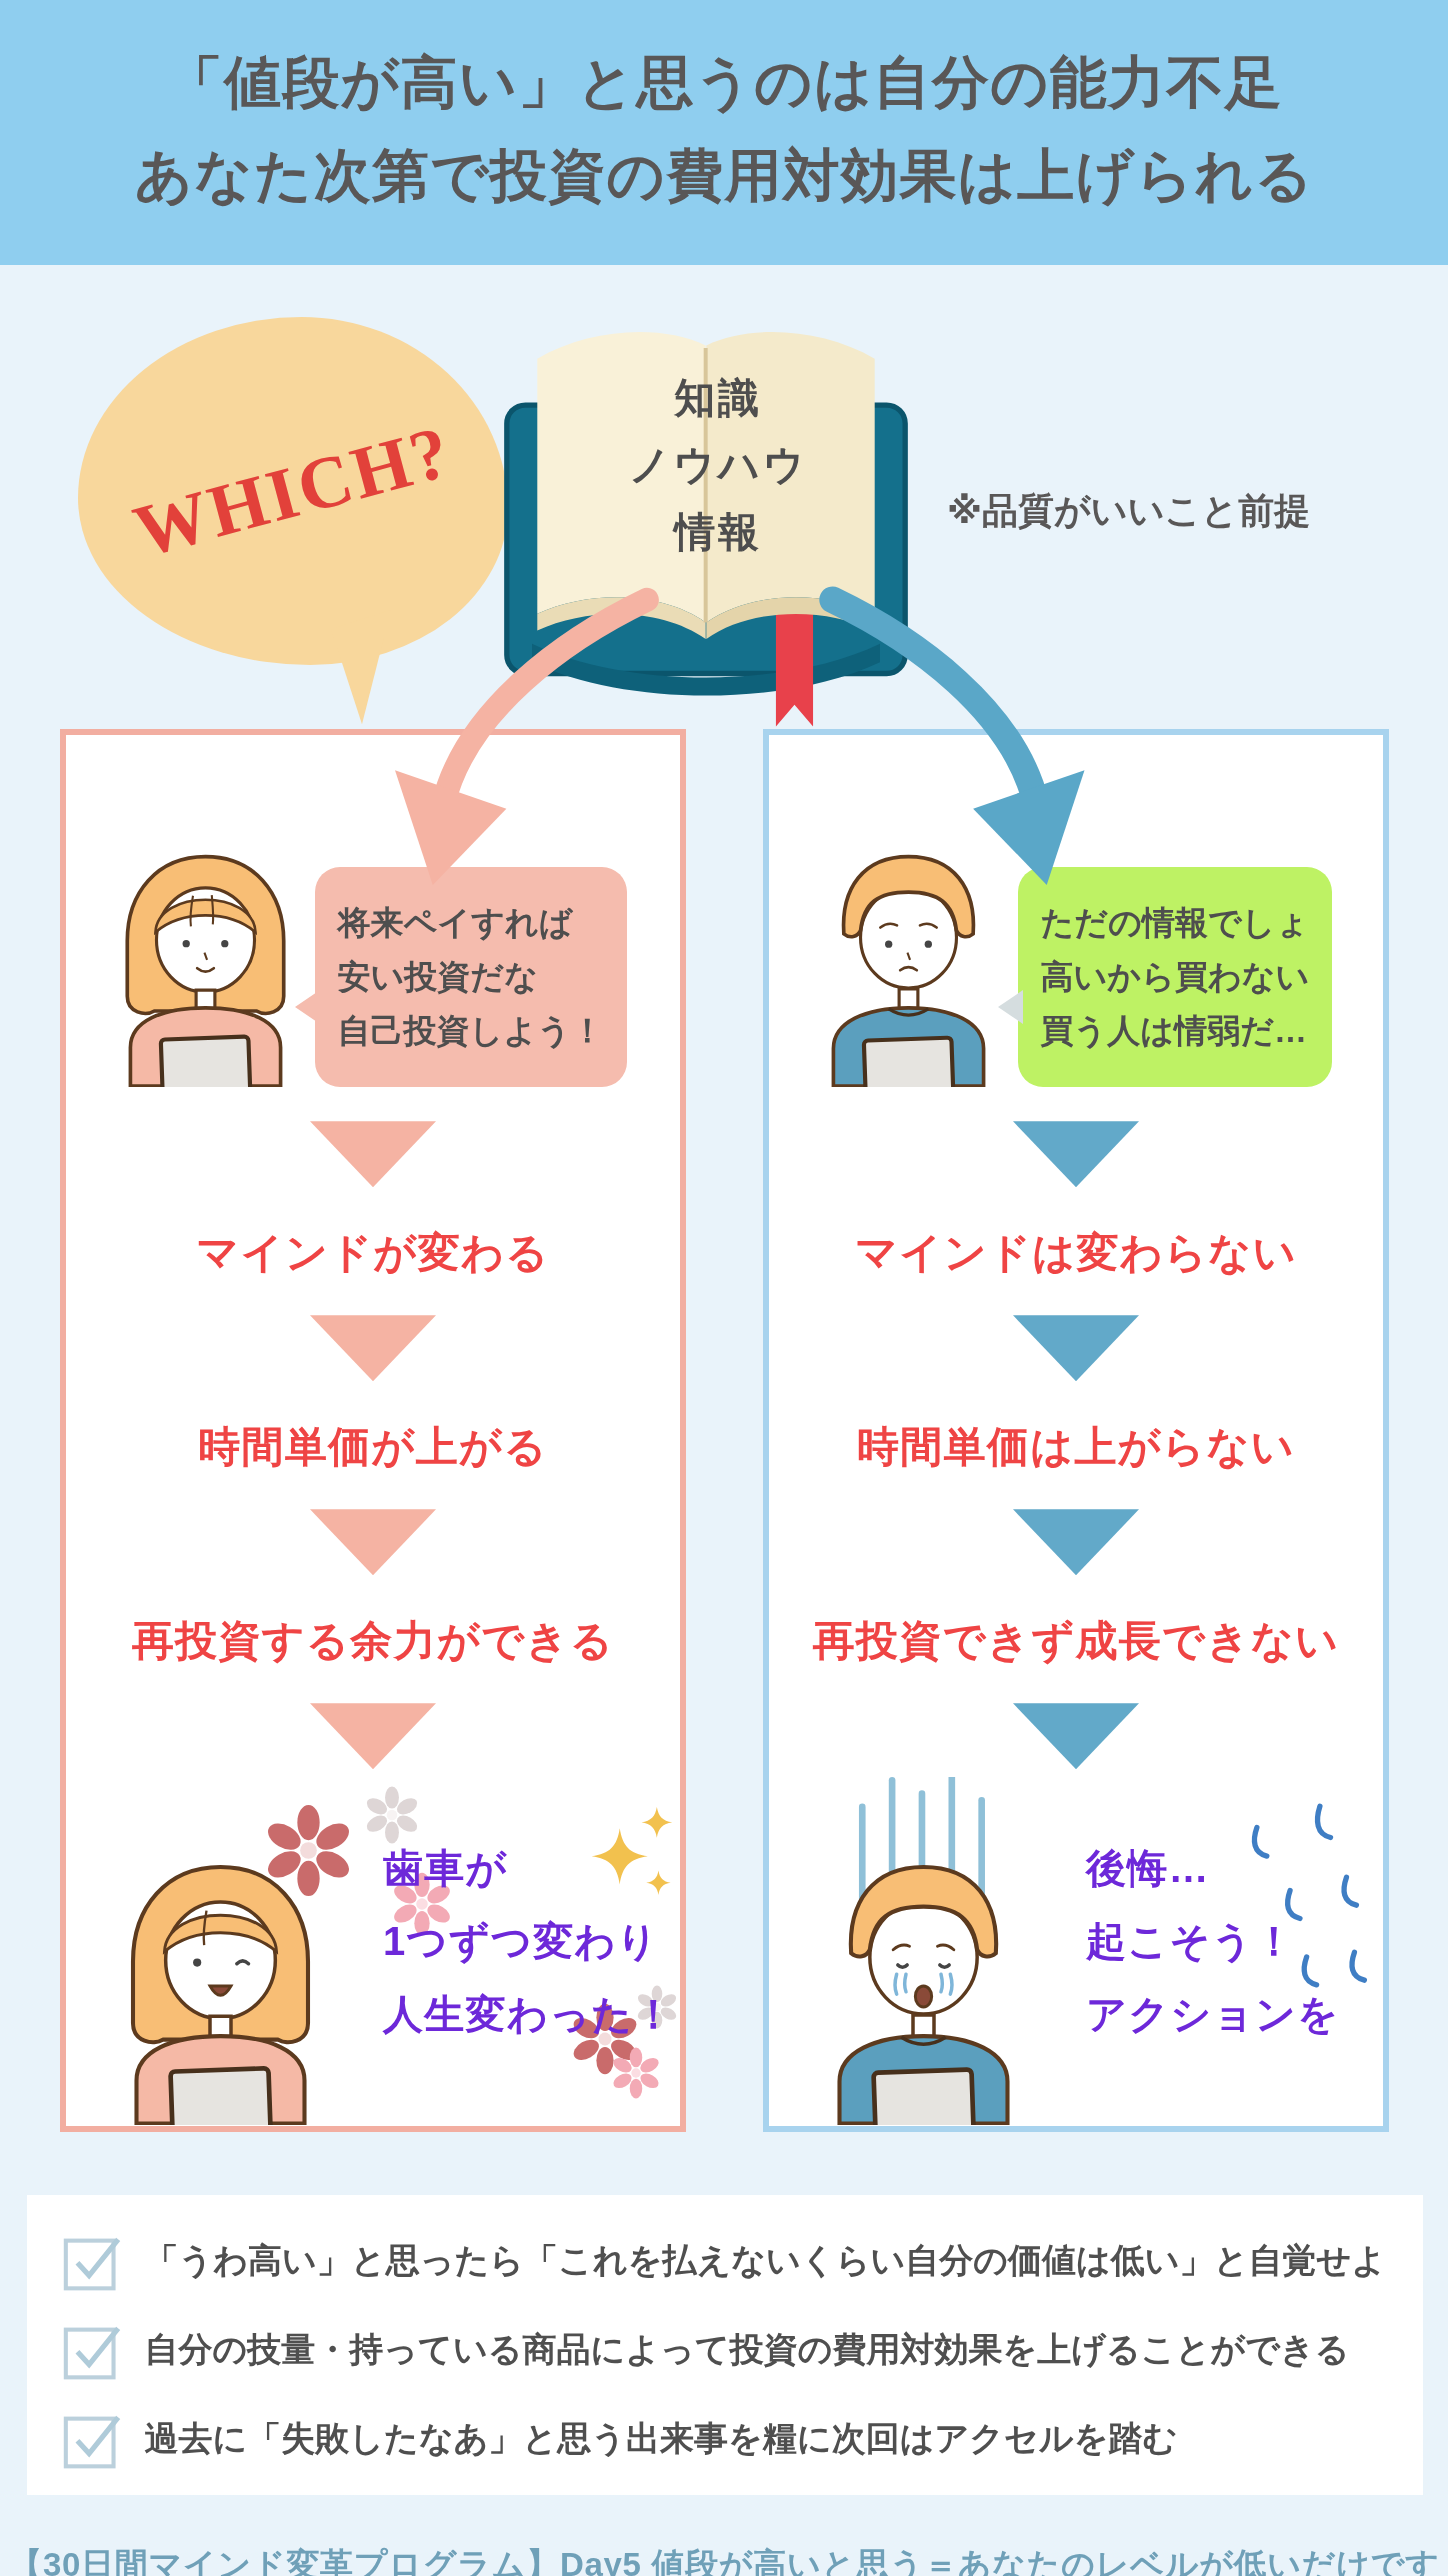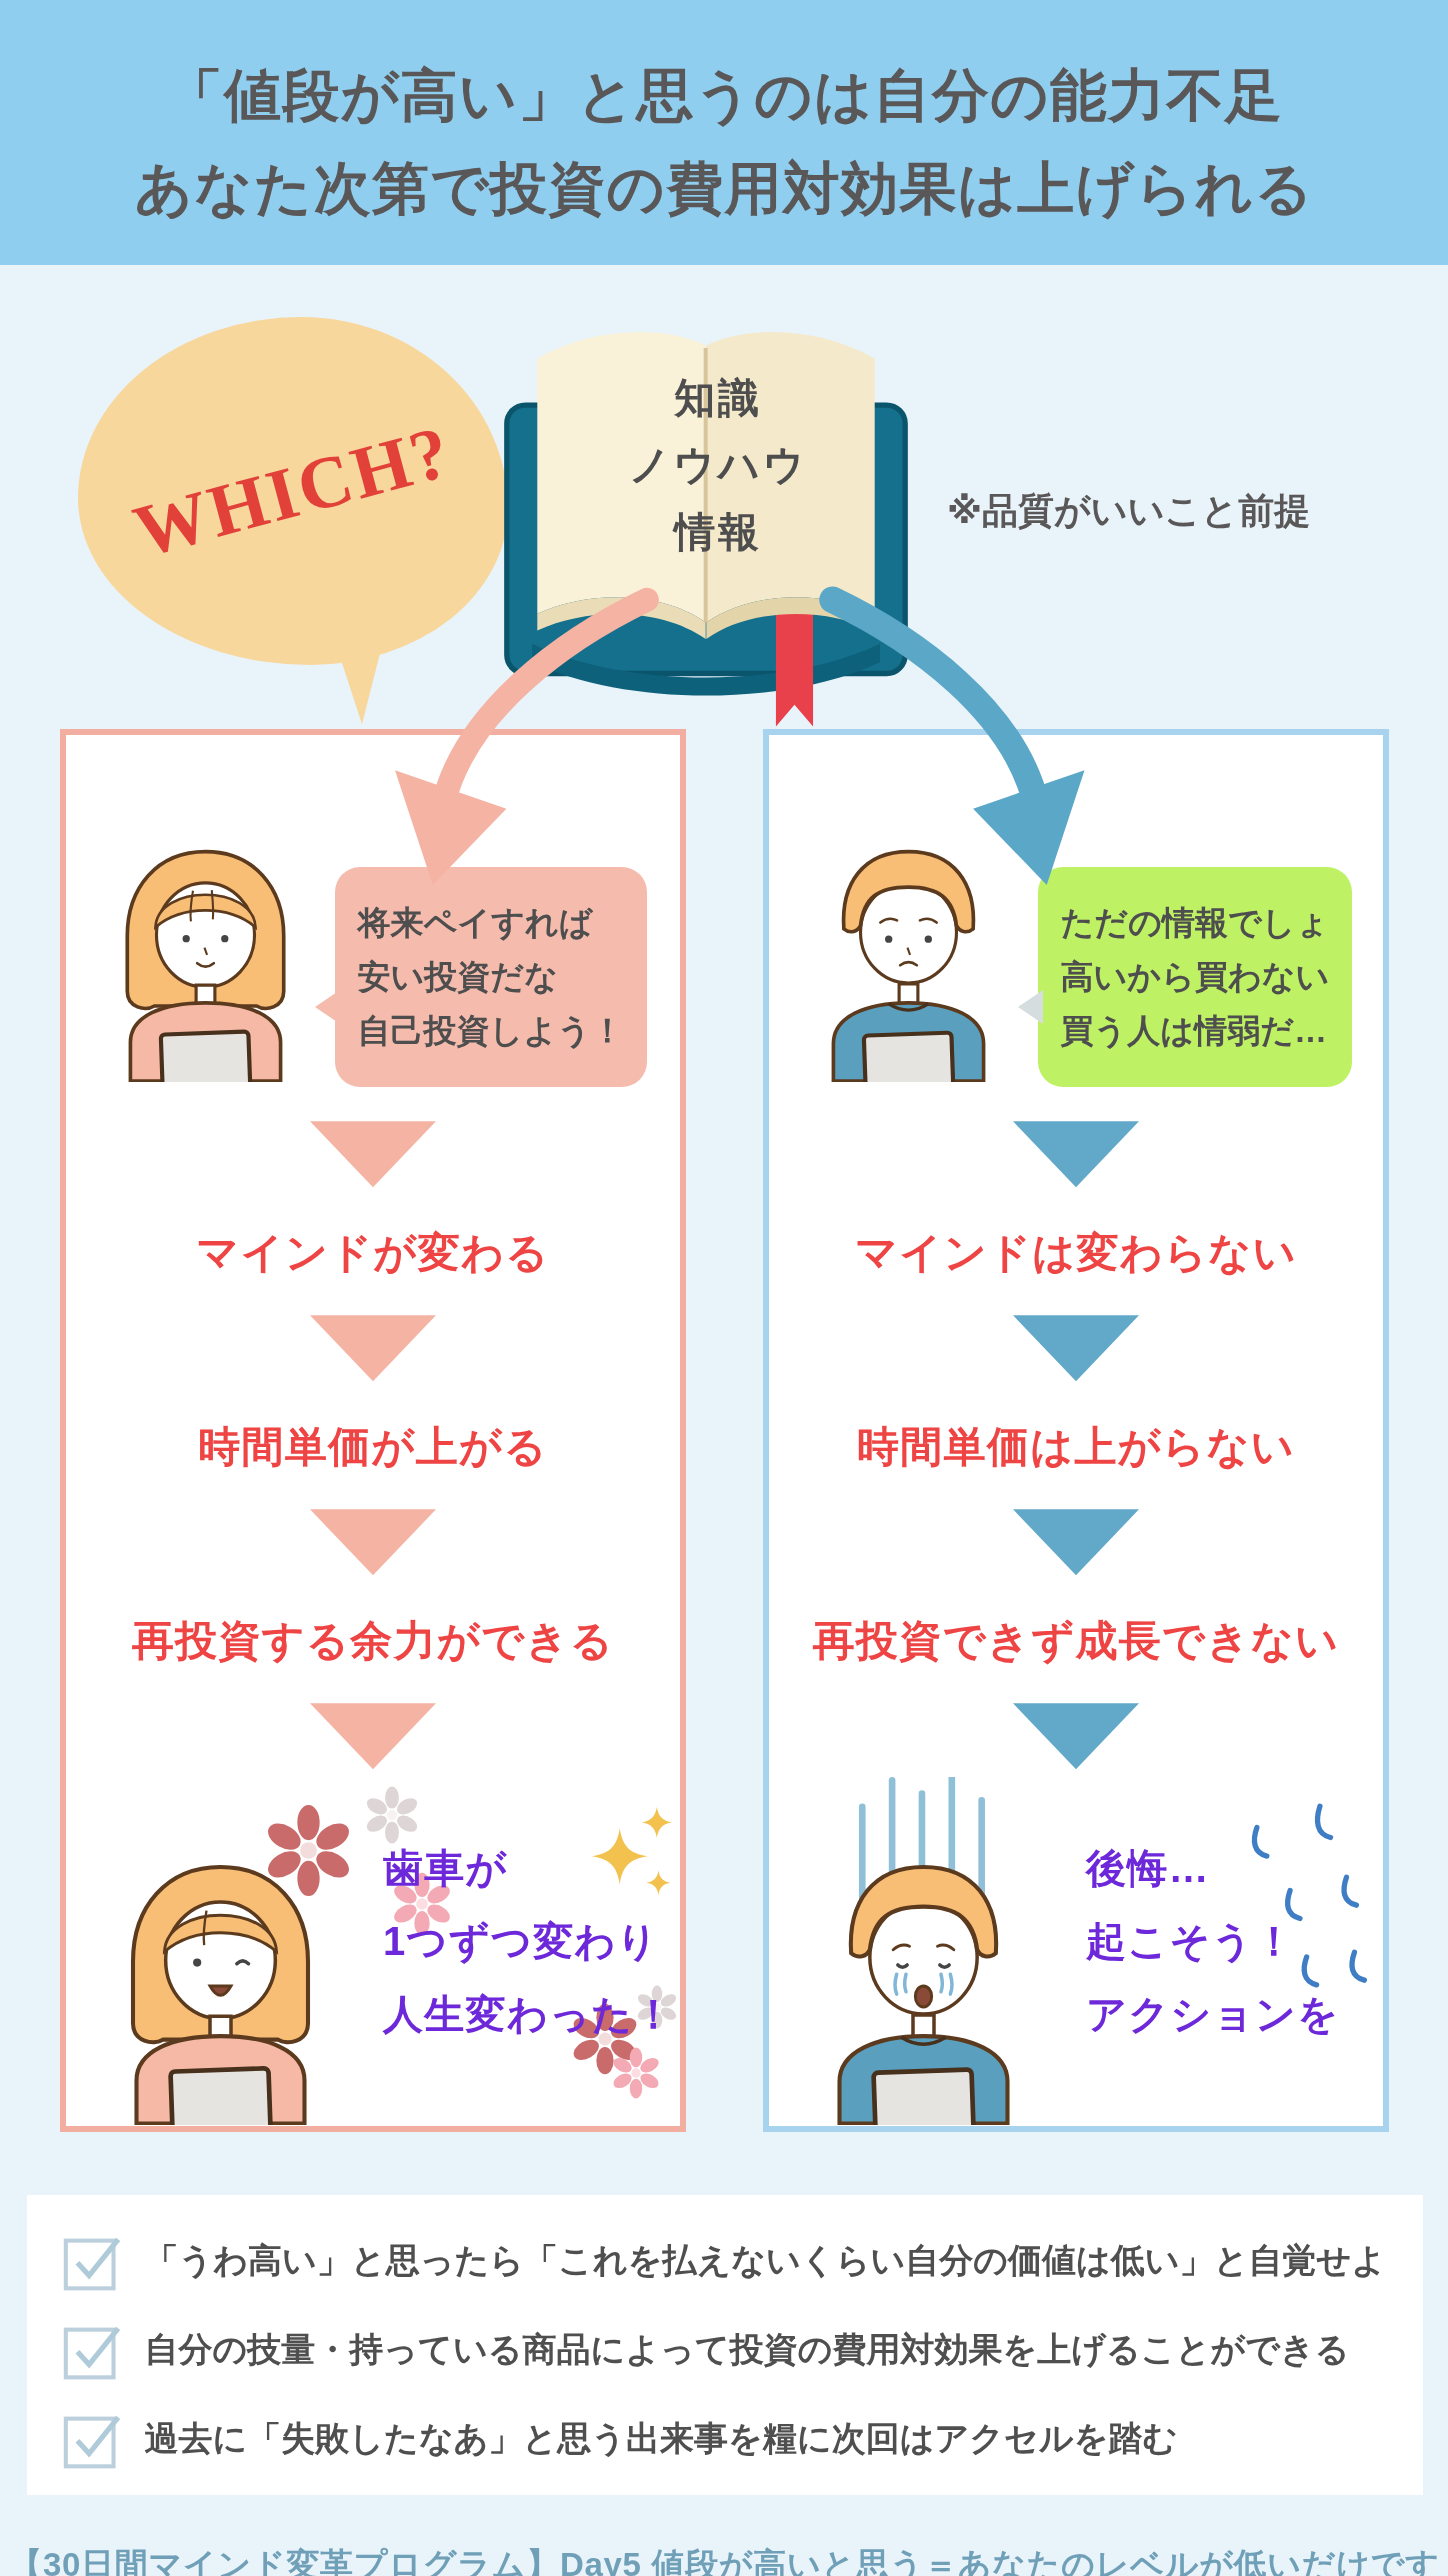--- a/index.html
+++ b/index.html
@@ -5,21 +5,21 @@
   * { margin:0; padding:0; box-sizing:border-box; }
   body {
     width:1449px; height:2576px; position:relative; overflow:hidden;
     background:#E9F3FA;
     font-family:"Liberation Sans","DejaVu Sans",sans-serif;
     font-weight:bold; color:#4F4F4F;
   }
   
   .header {
     height:265px; background:#8FCEEF; text-align:center;
-    padding-top:49px; color:#595757; font-size:57px; line-height:93px;
+    padding-top:36px; color:#595757; font-size:57px; line-height:93px;
     letter-spacing:1.3px;
   }
   
   .hero { position:relative; height:464px; z-index:2; }
   .which-bubble {
     position:absolute; left:78px; top:52px; width:430px; height:348px;
     background:#F8D79C;
     border-radius:52% 48% 46% 54% / 52% 55% 45% 48%;
   }
   .which-bubble::after {
@@ -42,21 +42,21 @@
   .hero-note { position:absolute; left:947px; top:222px; font-size:36px; color:#595757; }
   .hero-arrows { position:absolute; left:0; top:0; width:1449px; height:663px; pointer-events:none; }
   
   .columns { display:flex; gap:77px; padding:0 60px; height:1403px; }
   .panel {
     flex:1; background:#FFFFFF; border:6.6px solid;
     display:flex; flex-direction:column; align-items:center;
   }
   .panel-left  { border-color:#F2AEA1; }
   .panel-right { border-color:#A8D3EE; }
-  .person-row { display:flex; width:100%; padding:100px 18.6px 0 30px; gap:20px; align-items:flex-start; }
+  .person-row { display:flex; width:100%; padding:100px 18.6px 0 30px; gap:0; align-items:flex-end; }
   .person-svg { width:219px; height:247px; flex:none; }
   .bubble {
     position:relative; border-radius:25px; padding:29px 22.6px;
     font-size:33px; line-height:1.64; color:#4E4E4E; margin-top:32px; white-space:nowrap;
   }
   .bubble-pink { background:#F5BCAE; }
   .bubble-gray { background:#bef264; }
   .bubble::before {
     content:""; position:absolute; left:-20px; top:56%;
     border-top:17px solid transparent; border-bottom:17px solid transparent;

